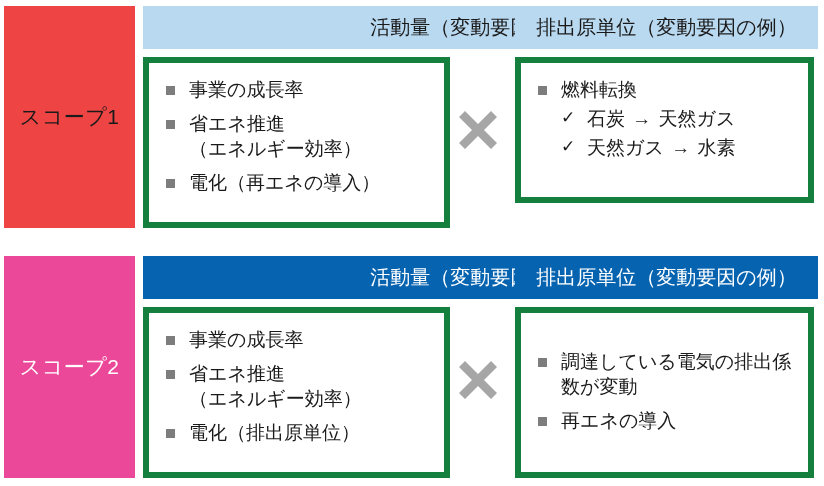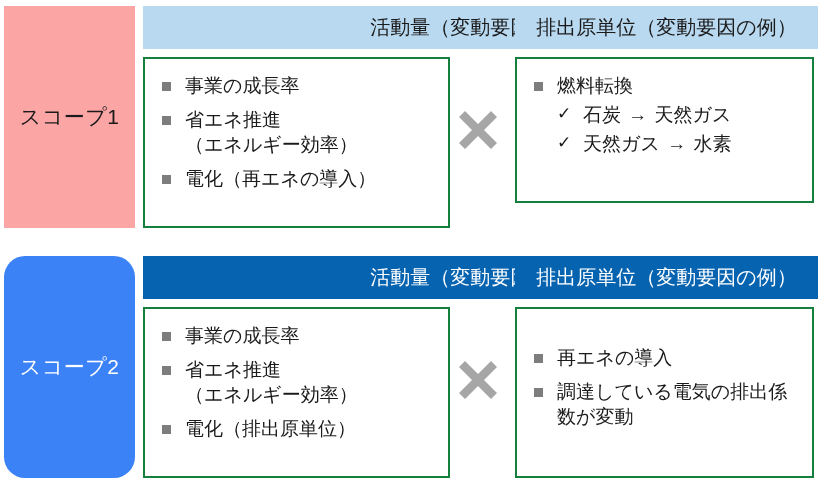--- a/index.html
+++ b/index.html
@@ -12,38 +12,38 @@
   #stage{position:relative;width:824px;height:486px;}
 
   .scope-cell{
     position:absolute;
     left:4px;width:131px;
     display:flex;align-items:center;justify-content:center;
     font-size:21px;
     letter-spacing:0.5px;
     box-sizing:border-box;
   }
-  .scope-cell.light{background:#fca5a5;color:#1a1a1a;}
-  .scope-cell.dark{background:#3b82f6;color:#ffffff;border-radius:21px;}
+  .scope-cell.light{background:#ef4444;color:#1a1a1a;}
+  .scope-cell.dark{background:#ec4899;color:#ffffff;}
 
   .hdr{
     position:absolute;
     height:43px;
     display:flex;align-items:center;justify-content:center;
     font-size:20px;
     box-sizing:border-box;
     letter-spacing:0px;
   }
   .hdr.light{background:#b9d9f0;color:#1a1a1a;}
   .hdr.dark{background:#0663b0;color:#ffffff;}
 
   .panel{
     position:absolute;
     background:#ffffff;
-    border:2px solid #15803d;
+    border:6px solid #15803d;
     box-sizing:border-box;
     padding:14px 10px 10px 14px;
   }
 
   ul.bullets{list-style:none;margin:0;padding:0;}
   ul.bullets > li{
     position:relative;
     padding-left:26px;
     margin:0 0 9px 0;
     font-size:19px;
@@ -177,22 +177,22 @@
   <div class="xmark" style="left:456px;top:358px;">
     <svg viewBox="0 0 44 44" aria-hidden="true">
       <path d="M9 3 L22 16 L35 3 L41 9 L28 22 L41 35 L35 41 L22 28 L9 41 L3 35 L16 22 L3 9 Z" fill="#a6a6a6"></path>
     </svg>
   </div>
 
   <div class="panel" style="left:515px;top:307px;width:299px;height:171px;padding-top:36px;">
     <ul class="bullets">
       <li>
         <span class="sq"></span>
-        <span>再エネの導入</span>
+        <span>調達している電気の排出係数が変動</span>
       </li>
       <li>
         <span class="sq"></span>
-        <span>調達している電気の排出係数が変動</span>
+        <span>再エネの導入</span>
       </li>
     </ul>
   </div>
 
 </div>
 
 </body></html>

